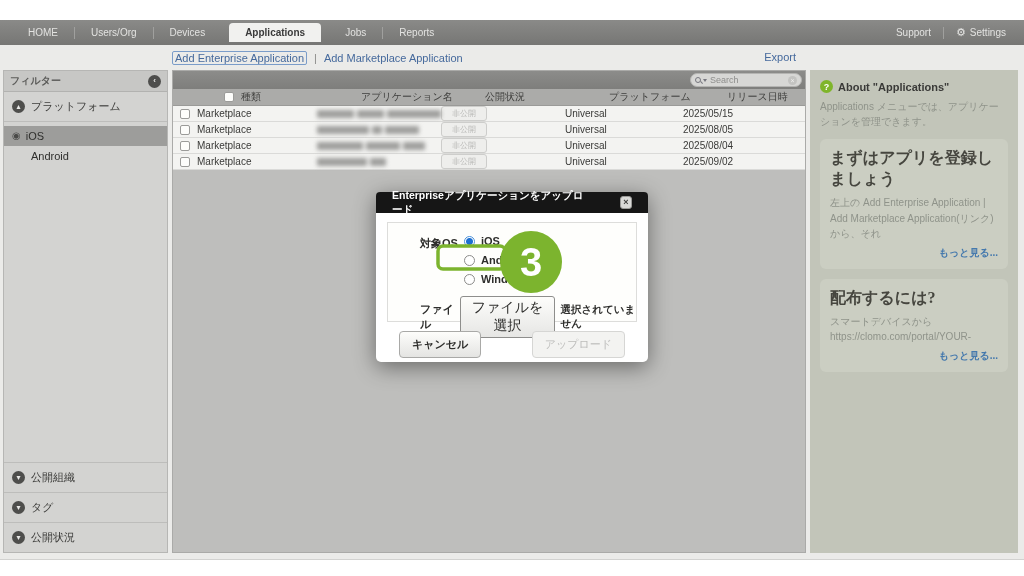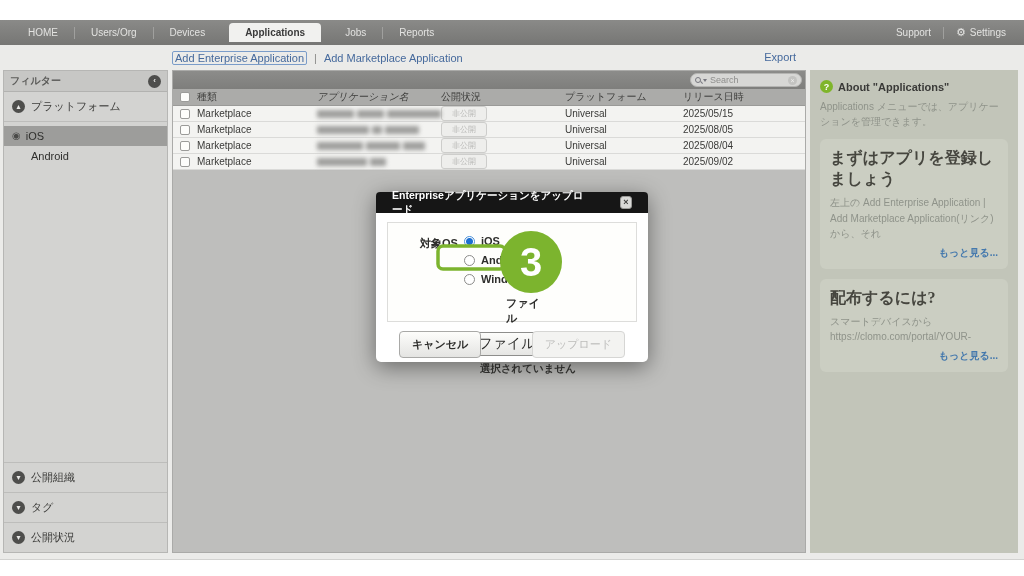--- a/index.html
+++ b/index.html
@@ -53,27 +53,27 @@
     border:1px solid #b4b4b2; border-radius:8px; display:flex; align-items:center; padding:0 4px; }
   .mag { width:6px; height:6px; border:1.2px solid #77777f; border-radius:50%; position:relative; flex:none; }
   .mag::after { content:""; position:absolute; width:3px; height:1.2px; background:#77777f;
     transform:rotate(45deg); right:-3px; bottom:-1px; }
   .tri-down { width:0; height:0; border-left:2.5px solid transparent; border-right:2.5px solid transparent;
     border-top:3.5px solid #77777f; margin:0 3px 0 2px; }
   .search-ph { font-size:9px; color:#8e8e8c; flex:1; }
   .search-clear { width:9px; height:9px; border-radius:50%; background:#c3c3c1; color:#efefed;
     font-size:7px; display:flex; align-items:center; justify-content:center; line-height:1; }
   .thead { height:17px; background:#ababa9; display:flex; align-items:center;
-    font-size:10px; color:#3e3e3c; border-bottom:1px solid #9a9a98; }
+    font-size:10px; color:#3e3e3c; border-bottom:1px solid #9a9a98;padding-left:44px; }
   .trow { height:16px; background:#f3f3f1; display:flex; align-items:center;
     font-size:10px; color:#3a3a38; border-bottom:1px solid #dadad8; }
   .c-cb { width:24px; display:flex; justify-content:center; flex:none; }
   .cb { width:10px; height:10px; background:#fdfdfb; border:1px solid #9b9b99; border-radius:2px; }
   .c-type { width:120px; flex:none; }
-  .c-name { width:124px; flex:none;font-style:italic; }
+  .c-name { width:124px; flex:none; }
   .c-status { width:124px; flex:none; }
   .c-plat { width:118px; flex:none; }
   .c-date { flex:1; }
   .badge { display:inline-block; font-size:8px; color:#b9b9b7; background:#eeeeec;
     border:1px solid #cdcdcb; border-radius:3px; padding:1px 10px; }
   .blurname { display:flex; gap:3px; filter:blur(2px); }
   .blurname span { height:8px; background:#9f9f9d; border-radius:1px; }
   .r0 span:nth-child(1){width:40px}.r0 span:nth-child(2){width:28px}.r0 span:nth-child(3){width:58px}
   .r1 span:nth-child(1){width:52px}.r1 span:nth-child(2){width:10px}.r1 span:nth-child(3){width:34px}
   .r2 span:nth-child(1){width:46px}.r2 span:nth-child(2){width:34px}.r2 span:nth-child(3){width:22px}
@@ -101,21 +101,21 @@
     border-radius:3px; color:#3c3c3a; font-size:9px; line-height:1; display:flex; align-items:center;
     justify-content:center; cursor:pointer; }
   .m-body { padding:9px 11px 0; }
   .m-box { border:1px solid #ddddd b; border:1px solid #dddddb; background:#fefefc; height:100px; padding:12px 0 0 32px; }
   .os-row { display:flex; font-size:11px; color:#2e2e2c; }
   .os-label { font-weight:bold; width:44px; padding-top:1px; }
   .radio-col { display:flex; flex-direction:column; gap:7px; }
   .radio-line { display:flex; align-items:center; gap:6px; font-weight:bold; }
   .radio { width:11px; height:11px; border:1px solid #8c8c8a; border-radius:50%; background:#fff; flex:none; }
   .radio.sel { border-color:#4a90d9; background:radial-gradient(circle at 50% 50%, #1d6fd1 0 3px, #fff 4px); }
-  .file-row { display:flex; align-items:center; gap:6px; margin-top:11px; font-size:11px; color:#2e2e2c;flex-direction:column; }
+  .file-row { display:flex; align-items:center; gap:6px; margin-top:11px; font-size:11px; color:#2e2e2c; }
   .file-label { font-weight:bold; width:44px; }
   .file-btn { font-size:14px; color:#2e2e2c; background:linear-gradient(#fdfdfb,#e6e6e4);
     border:1px solid #8e8e8c; border-radius:3px; padding:2px 7px; cursor:pointer; }
   .file-status { font-weight:bold; font-size:10.5px; }
   .m-footer { display:flex; justify-content:space-between; gap:18px; padding:9px 12px; }
   .btn { font-size:11px; border-radius:4px; padding:5px 12px; }
   .btn.cancel { color:#2e2e2c; font-weight:bold; background:linear-gradient(#fdfdfb,#e4e4e2);
     border:1px solid #a9a9a7; cursor:pointer; }
   .btn.upload { color:#bcbcba; background:#f3f3f1; border:1px solid #d6d6d4; }
 

